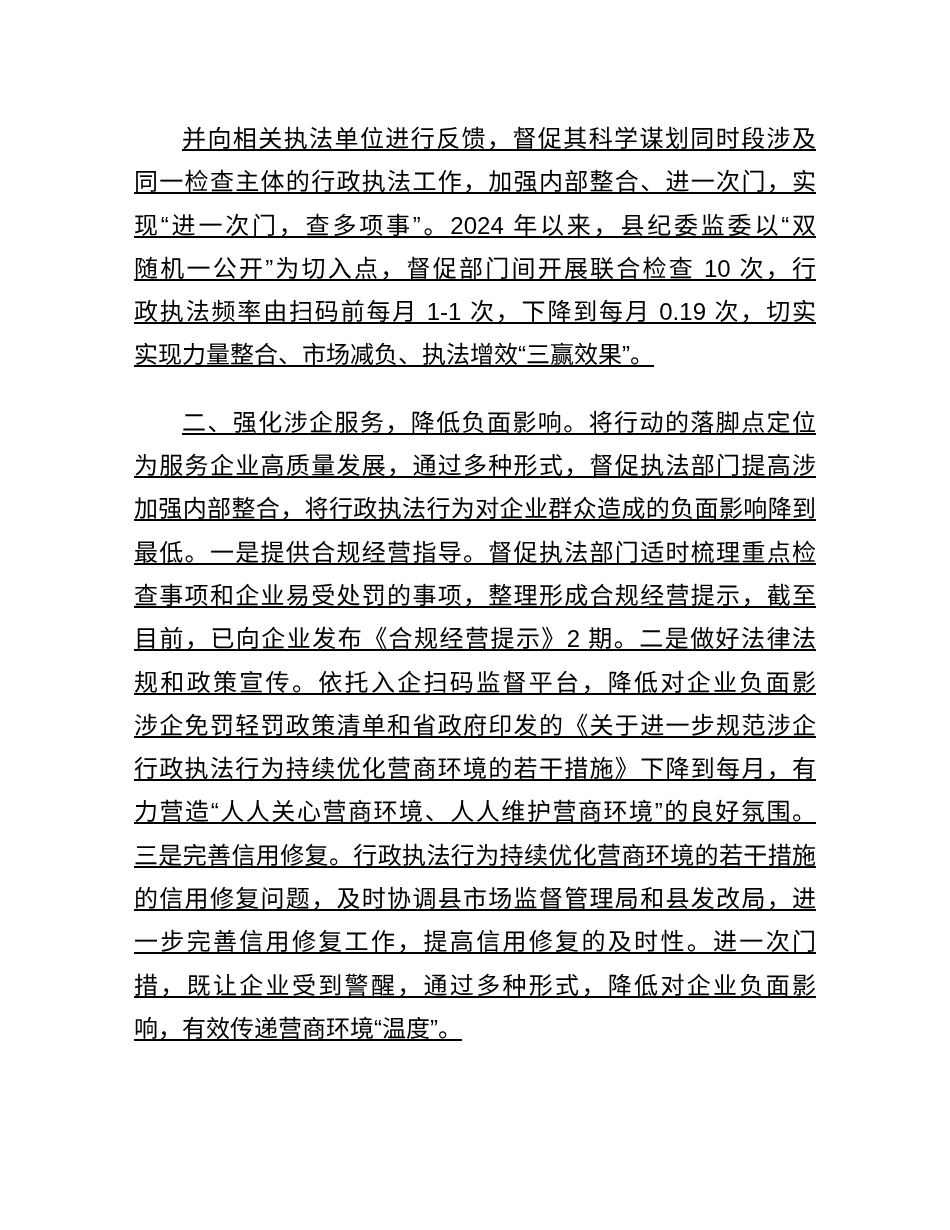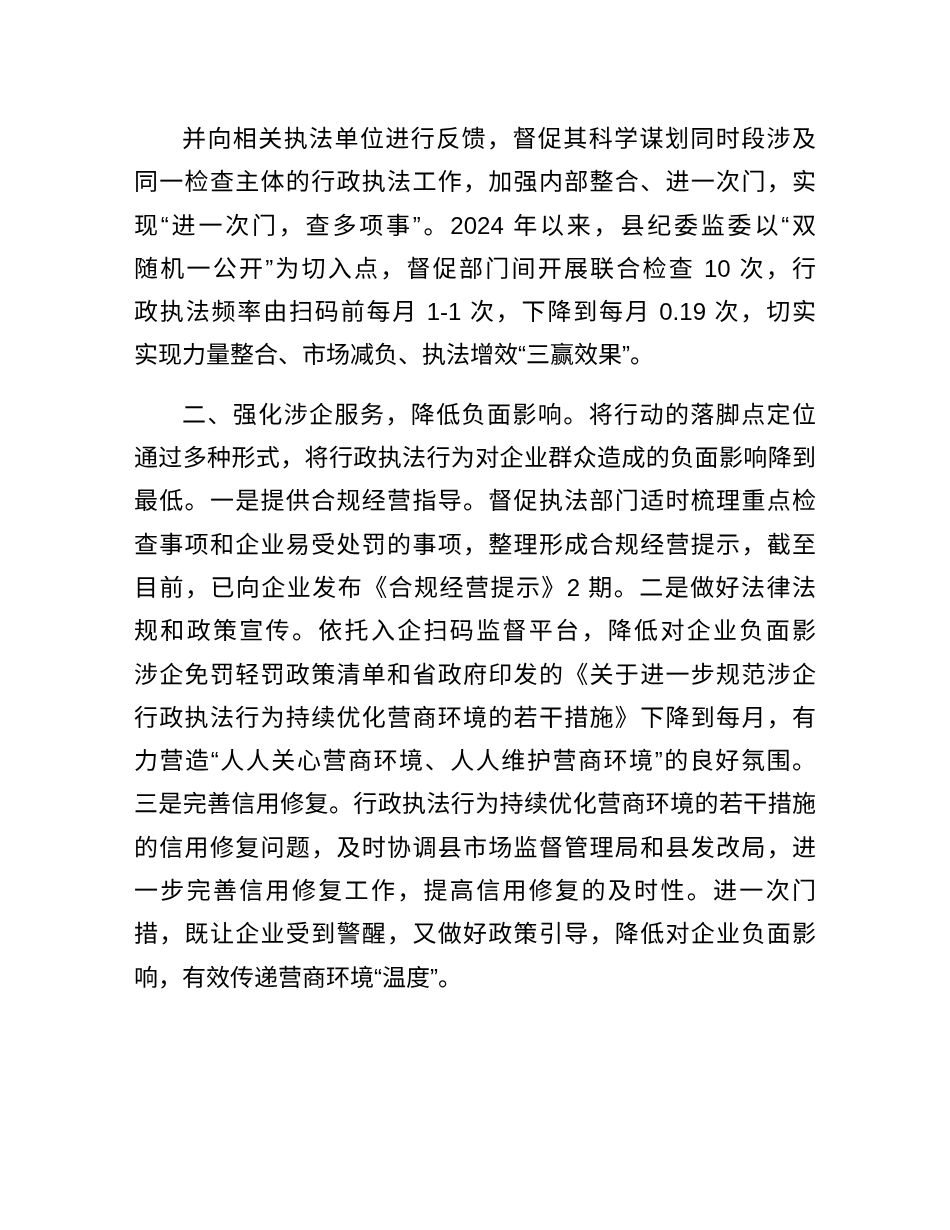--- a/index.html
+++ b/index.html
@@ -22,27 +22,28 @@
     font-size:24px;
     line-height:43.3px;
     color:var(--text-color);
     overflow:hidden;
   }
   .paragraph{
     margin:0;
     padding:0;
   }
   .paragraph.gap-before{
-    margin-top:16px;
+    margin-top:24px;
   }
   .line{
     text-align:justify;
     text-align-last:justify;
     height:43.3px;
     overflow:hidden;
+    text-decoration:underline;
   }
   .line.indent{
     text-indent:48px;
   }
   .line.para-end{
     text-align-last:left;
   }
 </style>
 </head>
 <body>
@@ -53,28 +54,29 @@
     <div class="line indent">并向相关执法单位进行反馈，督促其科学谋划同时段涉及</div>
     <div class="line">同一检查主体的行政执法工作，加强内部整合、进一次门，实</div>
     <div class="line">现“进一次门，查多项事”。2024 年以来，县纪委监委以“双</div>
     <div class="line">随机一公开”为切入点，督促部门间开展联合检查 10 次，行</div>
     <div class="line">政执法频率由扫码前每月 1-1 次，下降到每月 0.19 次，切实</div>
     <div class="line para-end">实现力量整合、市场减负、执法增效“三赢效果”。</div>
   </div>
 
   <div class="paragraph gap-before">
     <div class="line indent">二、强化涉企服务，降低负面影响。将行动的落脚点定位</div>
-    <div class="line">通过多种形式，将行政执法行为对企业群众造成的负面影响降到</div>
+    <div class="line">为服务企业高质量发展，通过多种形式，督促执法部门提高涉</div>
+    <div class="line">加强内部整合，将行政执法行为对企业群众造成的负面影响降到</div>
     <div class="line">最低。一是提供合规经营指导。督促执法部门适时梳理重点检</div>
     <div class="line">查事项和企业易受处罚的事项，整理形成合规经营提示，截至</div>
     <div class="line">目前，已向企业发布《合规经营提示》2 期。二是做好法律法</div>
     <div class="line">规和政策宣传。依托入企扫码监督平台，降低对企业负面影</div>
     <div class="line">涉企免罚轻罚政策清单和省政府印发的《关于进一步规范涉企</div>
     <div class="line">行政执法行为持续优化营商环境的若干措施》下降到每月，有</div>
     <div class="line">力营造“人人关心营商环境、人人维护营商环境”的良好氛围。</div>
     <div class="line">三是完善信用修复。行政执法行为持续优化营商环境的若干措施</div>
     <div class="line">的信用修复问题，及时协调县市场监督管理局和县发改局，进</div>
     <div class="line">一步完善信用修复工作，提高信用修复的及时性。进一次门</div>
-    <div class="line">措，既让企业受到警醒，又做好政策引导，降低对企业负面影</div>
+    <div class="line">措，既让企业受到警醒，通过多种形式，降低对企业负面影</div>
     <div class="line para-end">响，有效传递营商环境“温度”。</div>
   </div>
 
 </div>
 
 </body></html>

